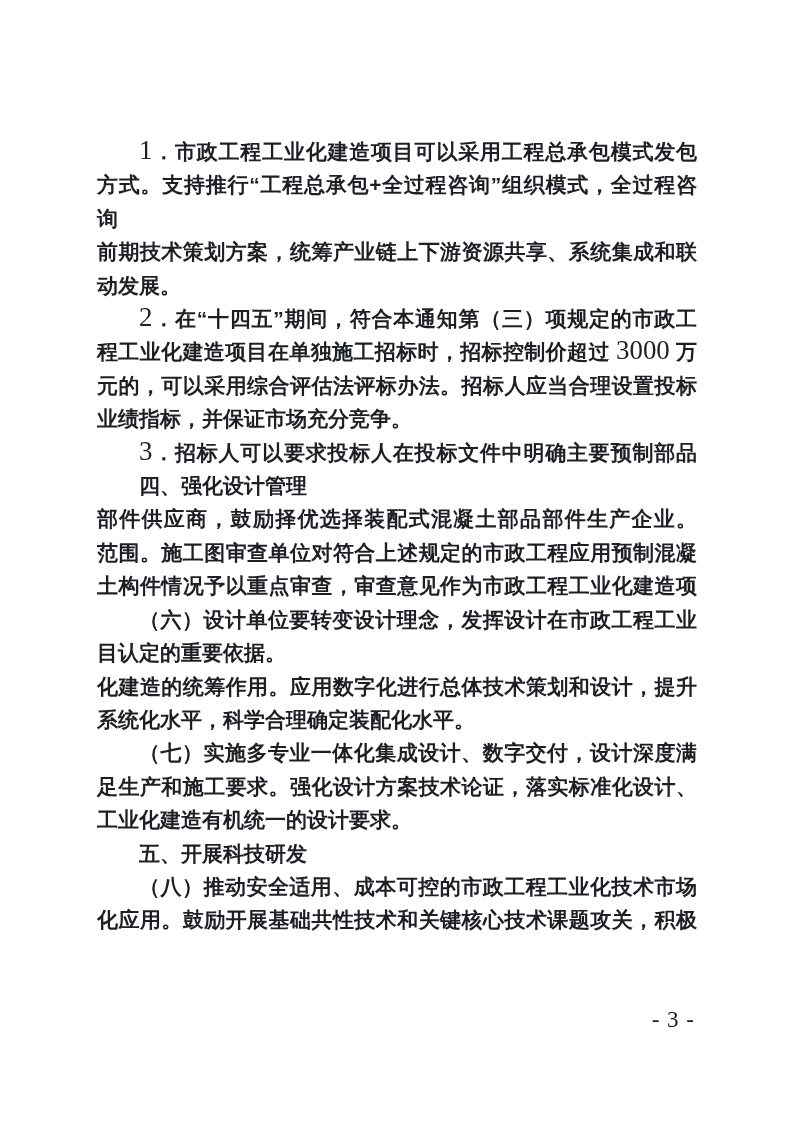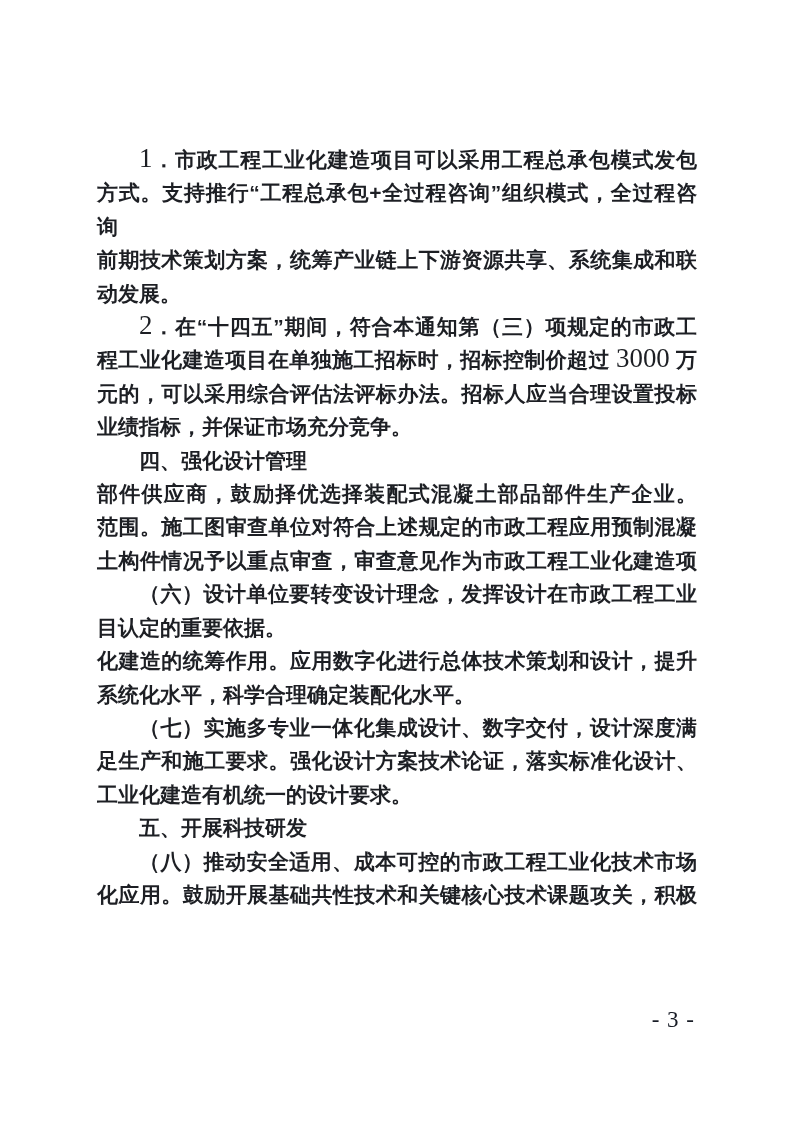--- a/index.html
+++ b/index.html
@@ -11,21 +11,21 @@
     position: relative;
     width: 794px;
     height: 1123px;
     background: #ffffff;
     overflow: hidden;
     font-family: "Liberation Sans", "DejaVu Sans", sans-serif;
   }
   .doc-lines {
     position: absolute;
     left: 97px;
-    top: 143px;
+    top: 135px;
     width: 600px;
     color: #1d1f24;
     font-weight: 700;
     font-size: 21px;
     line-height: 33.4px;
   }
   .line {
     text-align: justify;
     text-align-last: left;
     white-space: normal;
@@ -60,20 +60,21 @@
 <div class="sheet">
   <div class="doc-lines">
       <div class="line indent flush"><span class="latin">1</span><span>．市政工程工业化建造项目可以采用工程总承包模式发包</span></div>
       <div class="line flush"><span>方式。支持推行“工程总承包+全过程咨询”组织模式，全过程咨询</span></div>
       <div class="line flush"><span>前期技术策划方案，统筹产业链上下游资源共享、系统集成和联</span></div>
       <div class="line"><span>动发展。</span></div>
       <div class="line indent flush"><span class="latin">2</span><span>．在“十四五”期间，符合本通知第（三）项规定的市政工</span></div>
       <div class="line flush"><span>程工业化建造项目在单独施工招标时，招标控制价超过 </span><span class="latin">3000</span><span> 万</span></div>
       <div class="line flush"><span>元的，可以采用综合评估法评标办法。招标人应当合理设置投标</span></div>
       <div class="line"><span>业绩指标，并保证市场充分竞争。</span></div>
+      <div class="line indent flush"><span class="latin">3</span><span>．招标人可以要求投标人在投标文件中明确主要预制部品</span></div>
       <div class="line indent heading"><span>四、强化设计管理</span></div>
       <div class="line flush"><span>部件供应商，鼓励择优选择装配式混凝土部品部件生产企业。</span></div>
       <div class="line flush"><span>范围。施工图审查单位对符合上述规定的市政工程应用预制混凝</span></div>
       <div class="line flush"><span>土构件情况予以重点审查，审查意见作为市政工程工业化建造项</span></div>
       <div class="line indent flush"><span>（六）设计单位要转变设计理念，发挥设计在市政工程工业</span></div>
       <div class="line"><span>目认定的重要依据。</span></div>
       <div class="line flush"><span>化建造的统筹作用。应用数字化进行总体技术策划和设计，提升</span></div>
       <div class="line"><span>系统化水平，科学合理确定装配化水平。</span></div>
       <div class="line indent flush"><span>（七）实施多专业一体化集成设计、数字交付，设计深度满</span></div>
       <div class="line flush"><span>足生产和施工要求。强化设计方案技术论证，落实标准化设计、</span></div>

